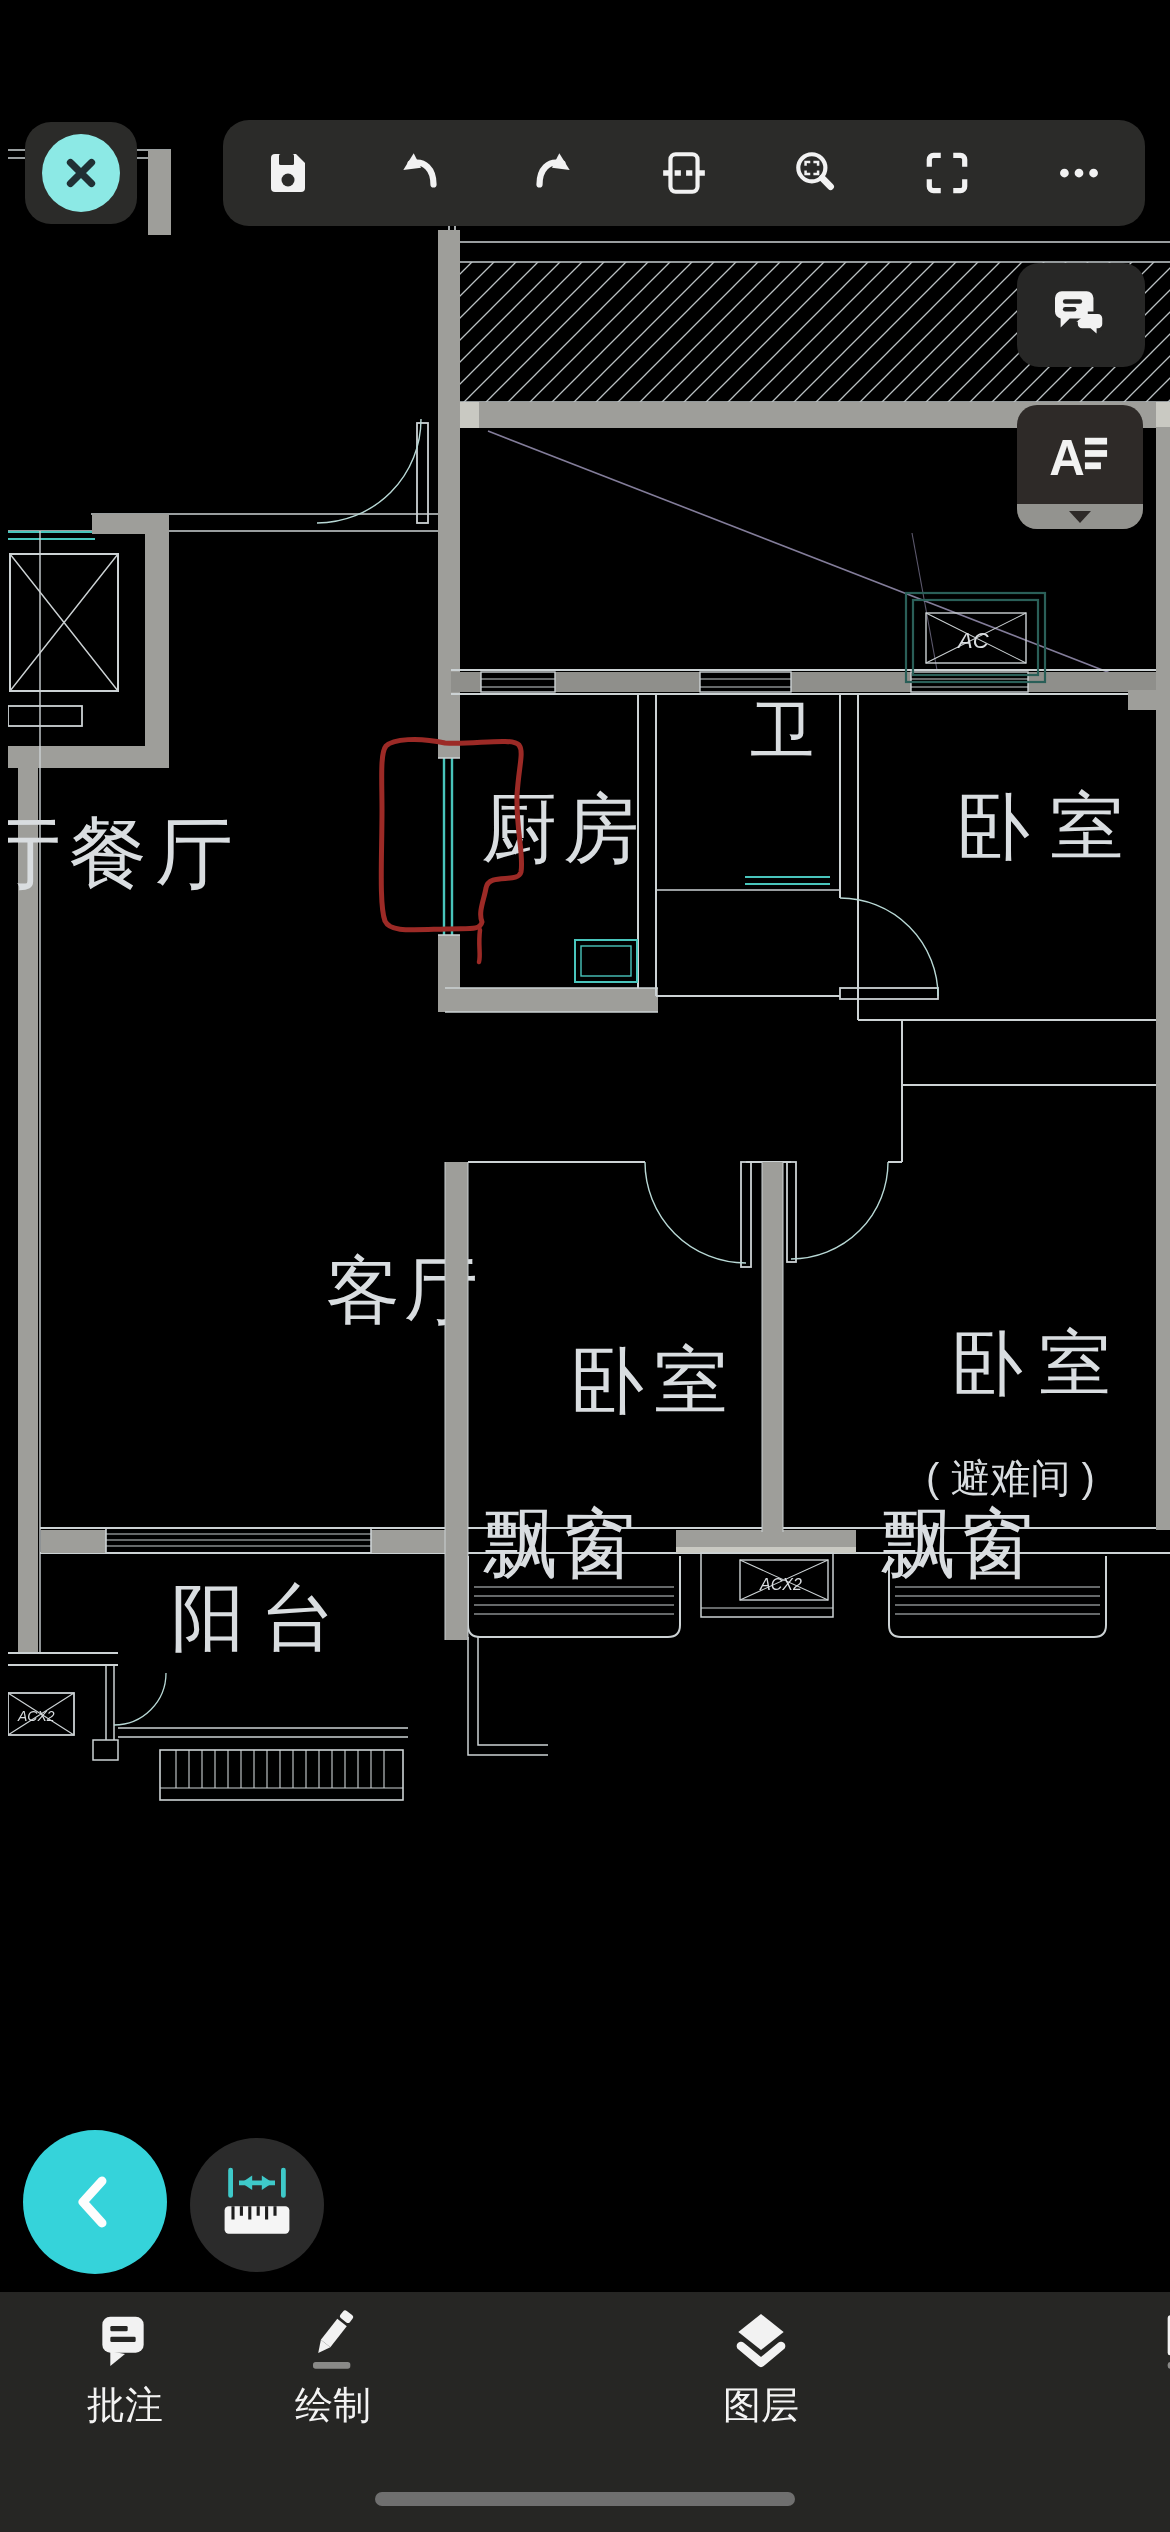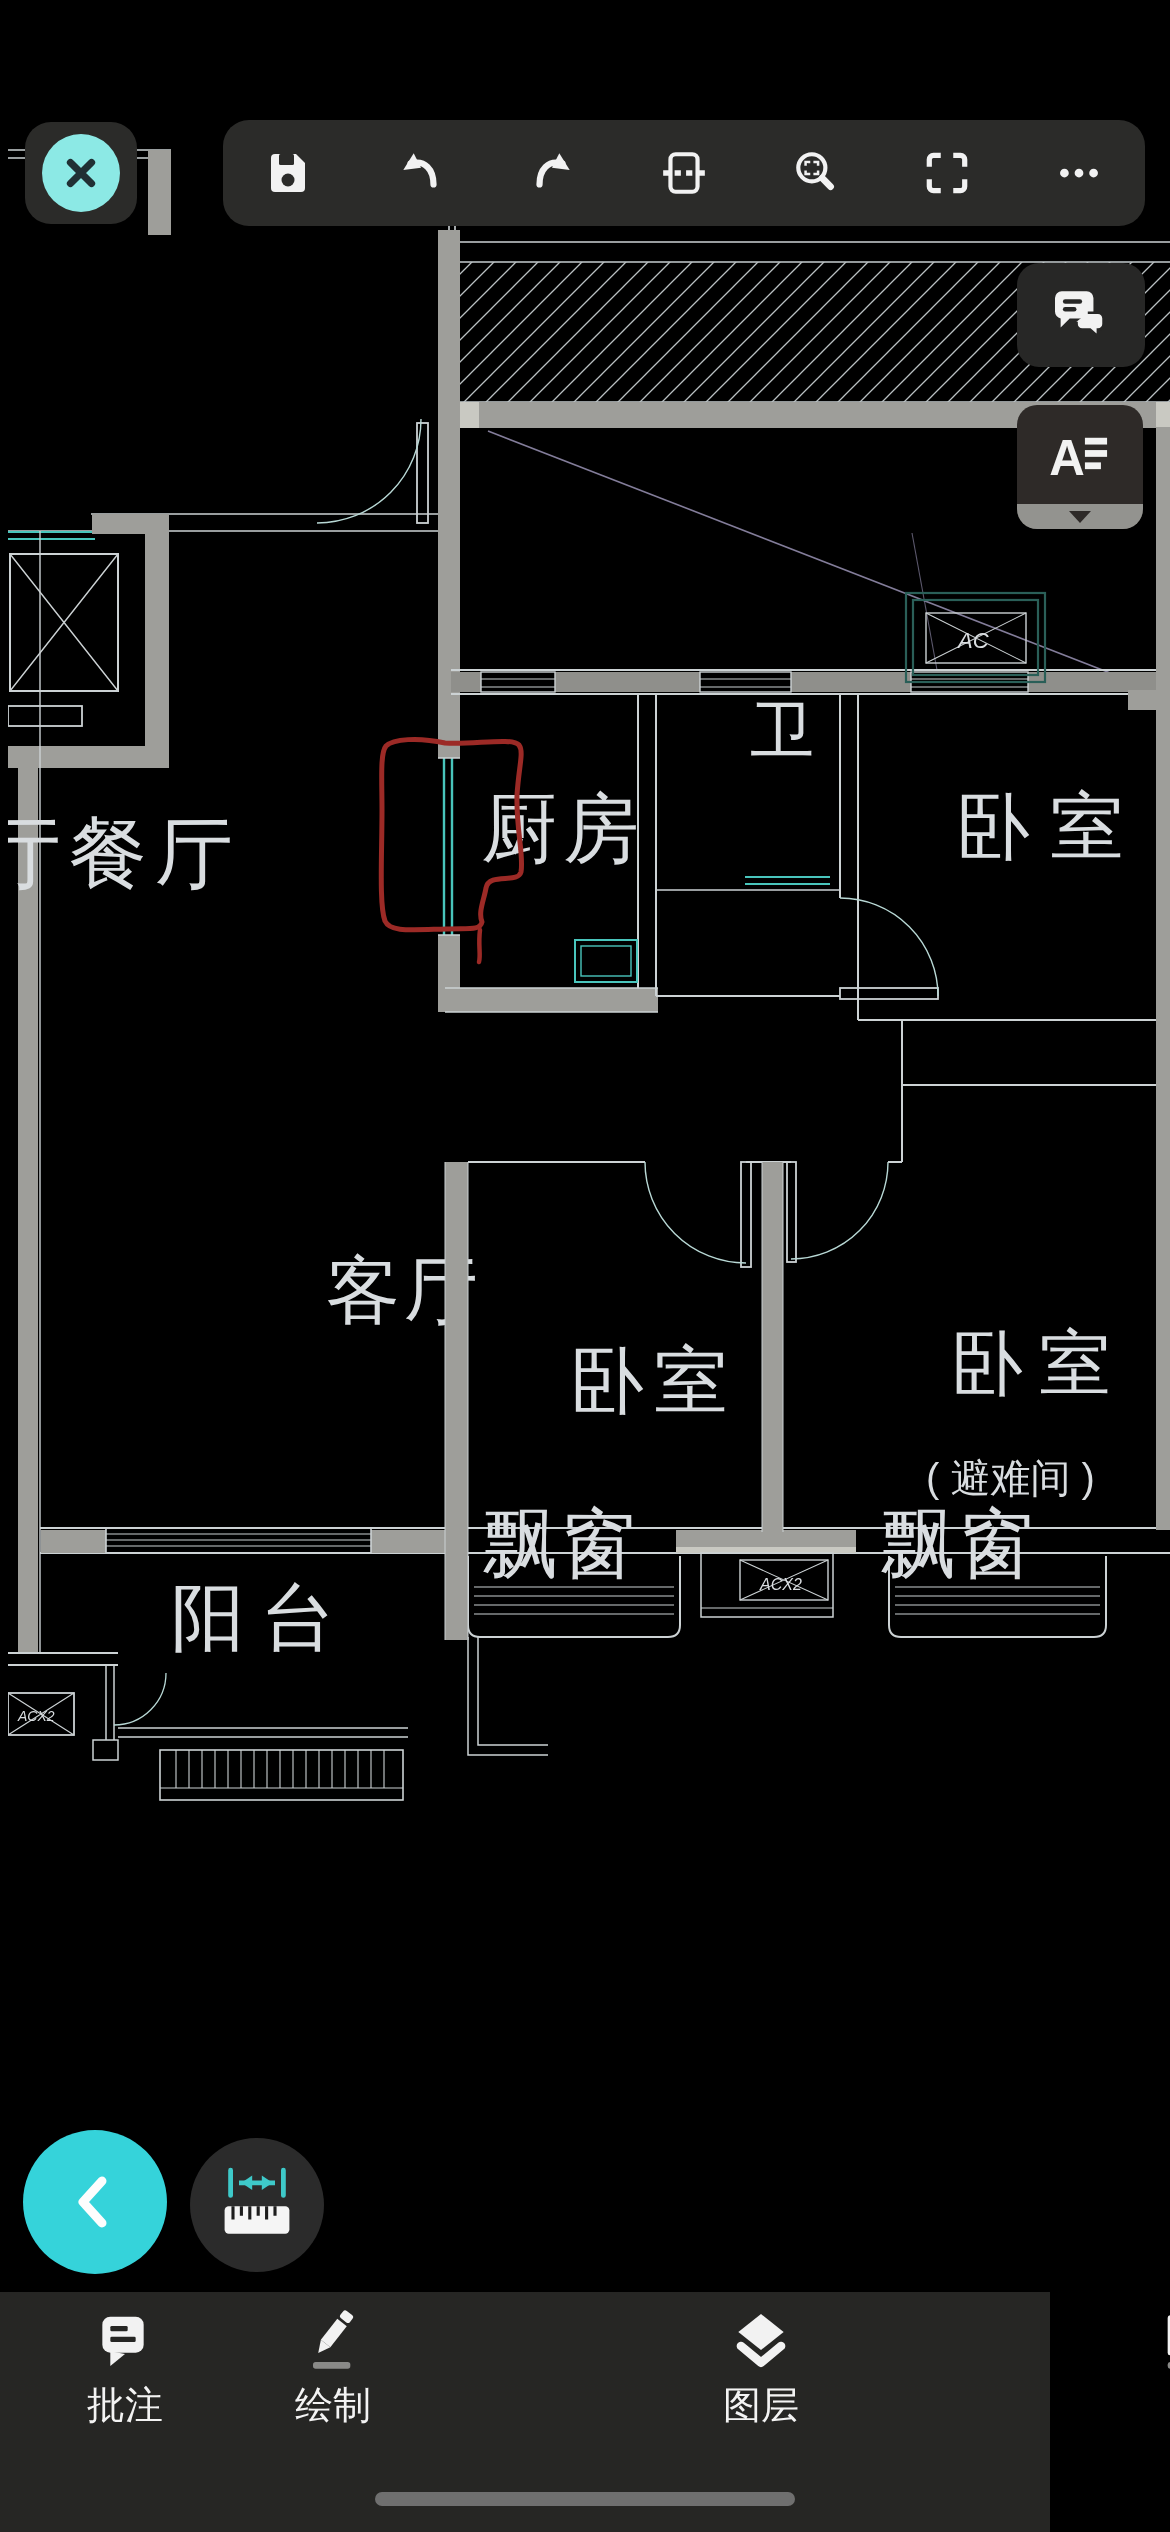--- a/index.html
+++ b/index.html
@@ -24,21 +24,21 @@
   .textstyle-main{flex:1;display:flex;align-items:center;justify-content:center;}
   .textstyle-strip{height:25px;background:#93938f;display:flex;align-items:center;justify-content:center;}
   .tri-down{width:0;height:0;border-left:11px solid transparent;border-right:11px solid transparent;
     border-top:12px solid #2e2a28;}
   
   .back-fab{left:23px;top:2130px;width:144px;height:144px;border-radius:50%;background:#35d3da;
     display:flex;align-items:center;justify-content:center;}
   .measure-fab{left:190px;top:2138px;width:134px;height:134px;border-radius:50%;background:#2b2b2b;
     display:flex;align-items:center;justify-content:center;}
   
-  .bottom-bar{left:0;top:2292px;width:1050px;height:240px;background:#262624;}
+  .bottom-bar{left:0;top:2292px;width:1170px;height:240px;background:#262624;}
   .bb-item{position:absolute;top:18px;width:170px;display:flex;flex-direction:column;
     align-items:center;gap:12px;}
   .bb-label{font-size:38px;color:#f3f3f3;line-height:1;white-space:nowrap;}
   .home-indicator{left:375px;top:2492px;width:420px;height:14px;border-radius:7px;background:#6f6f6f;}
   svg{display:block;}
   text.cad{fill:#d9dde0;}
 </style>
 </head>
 <body>
 

